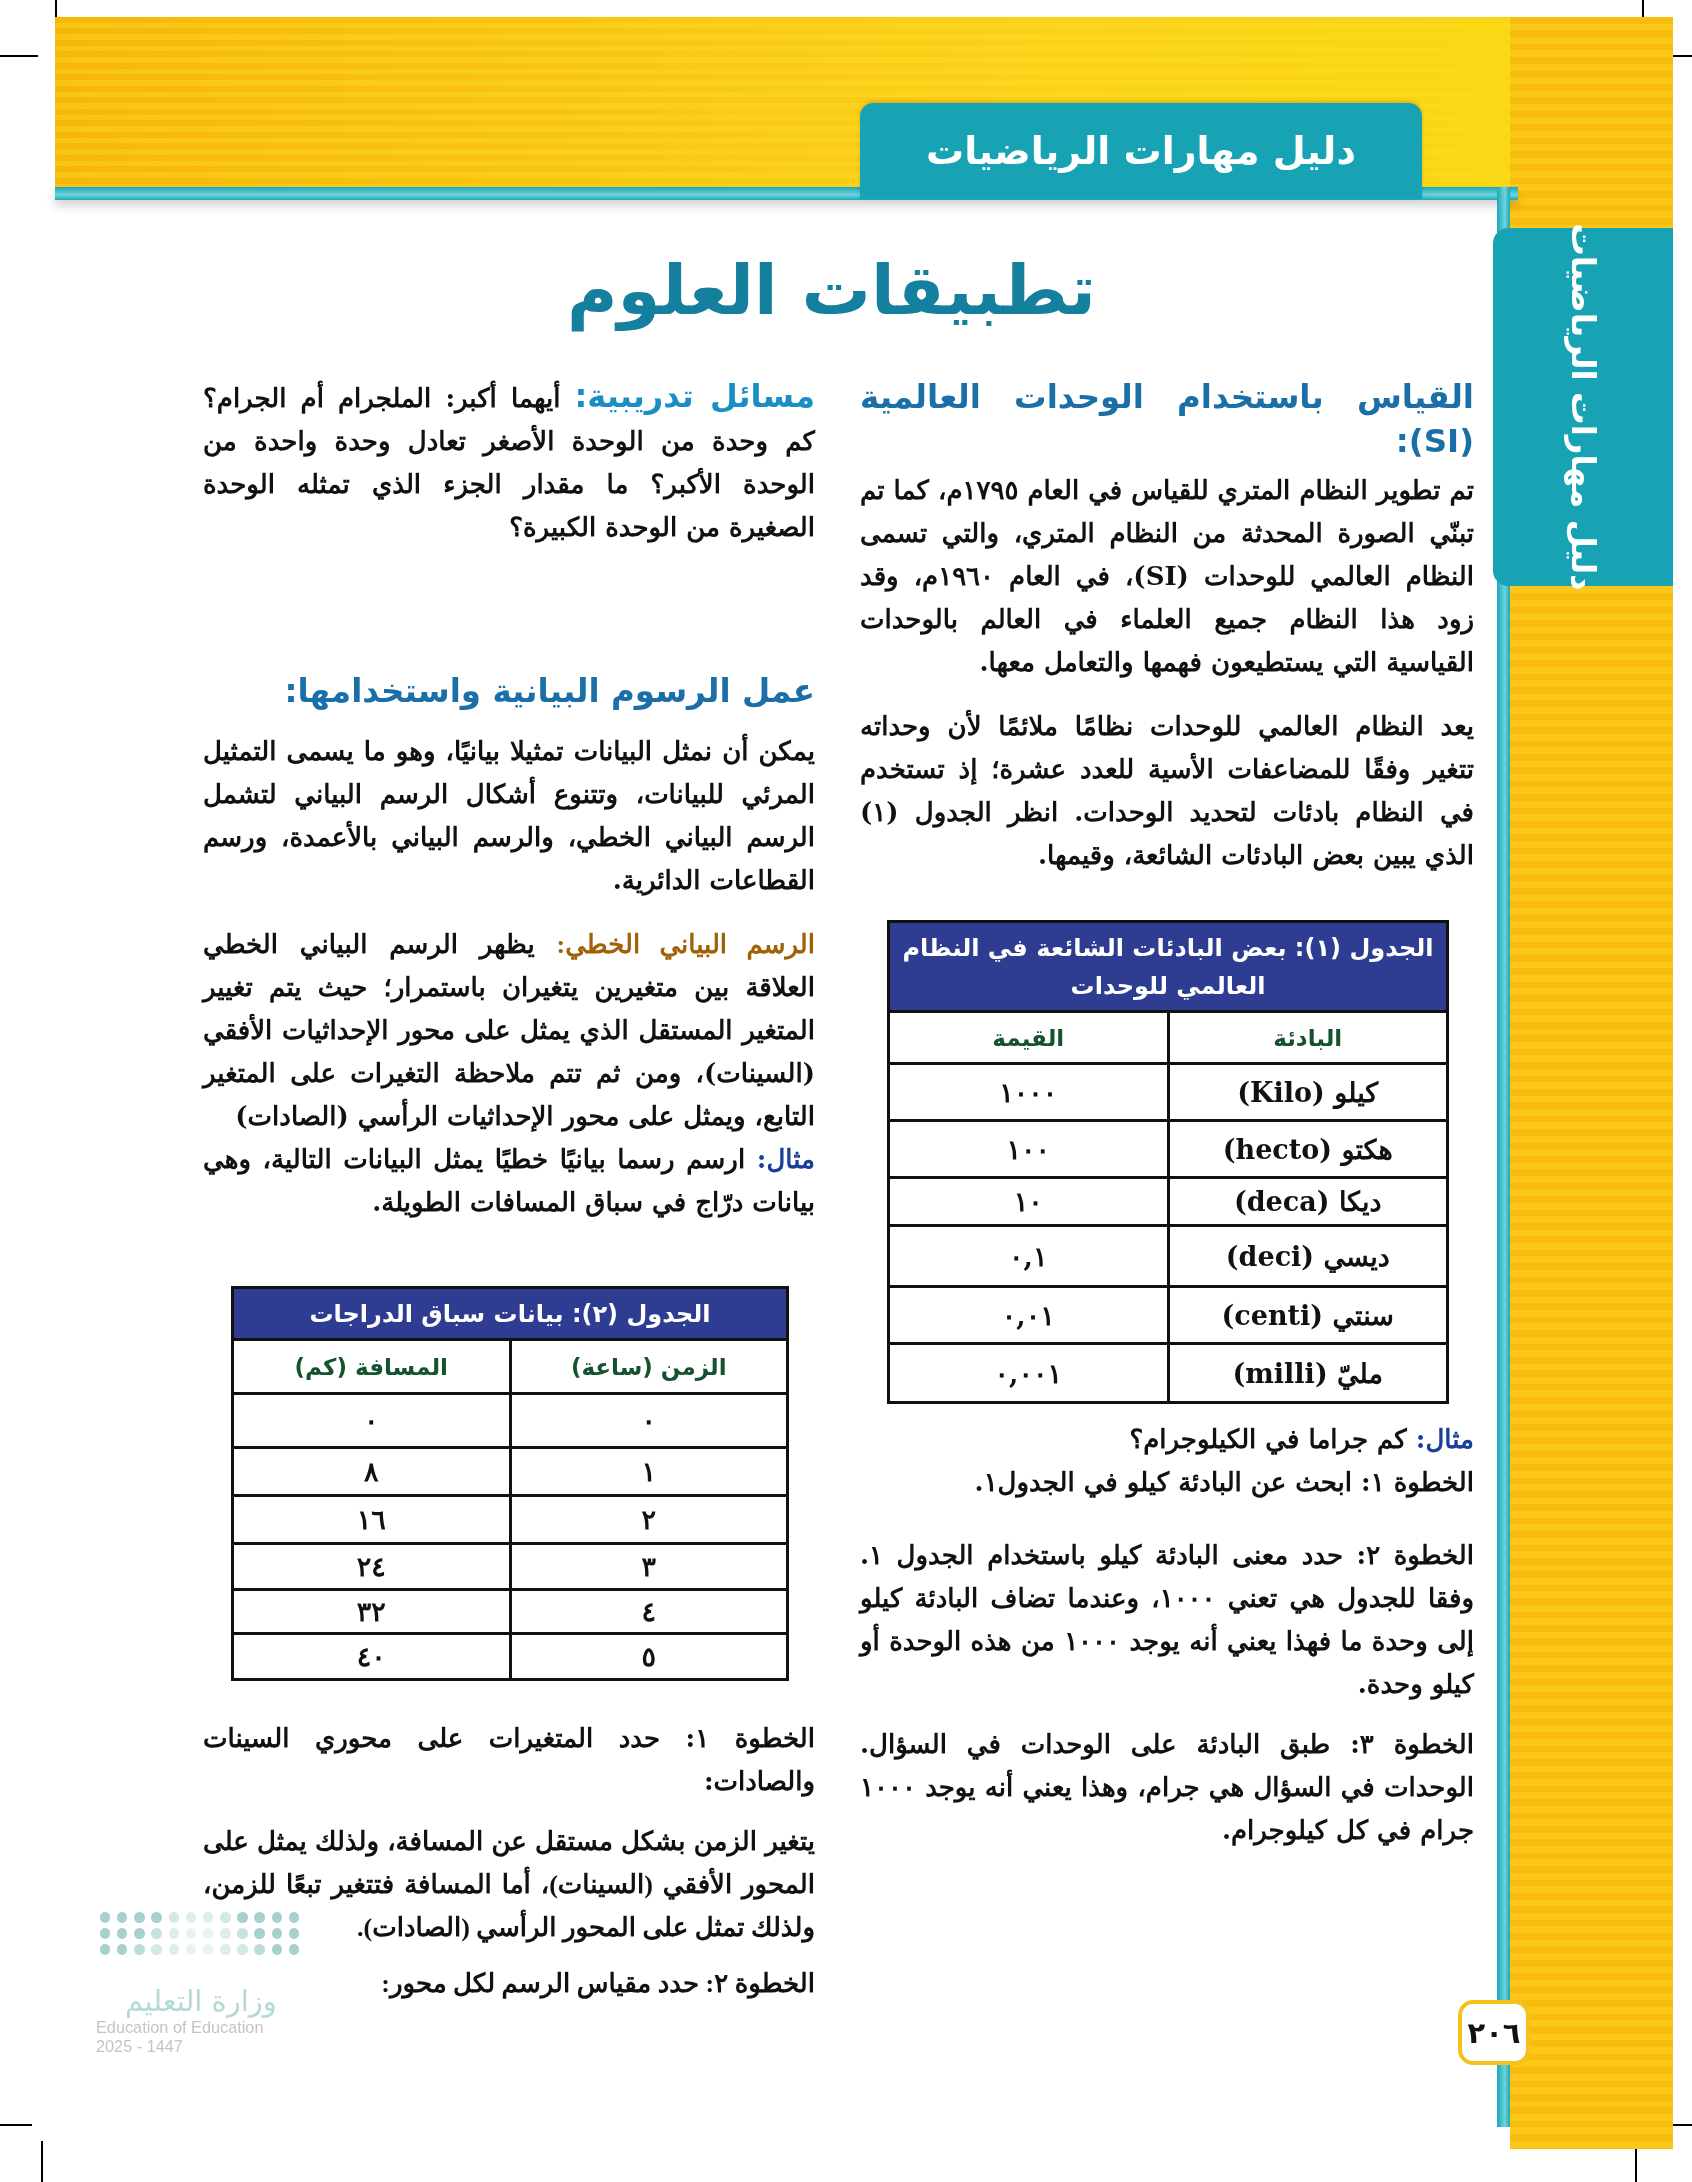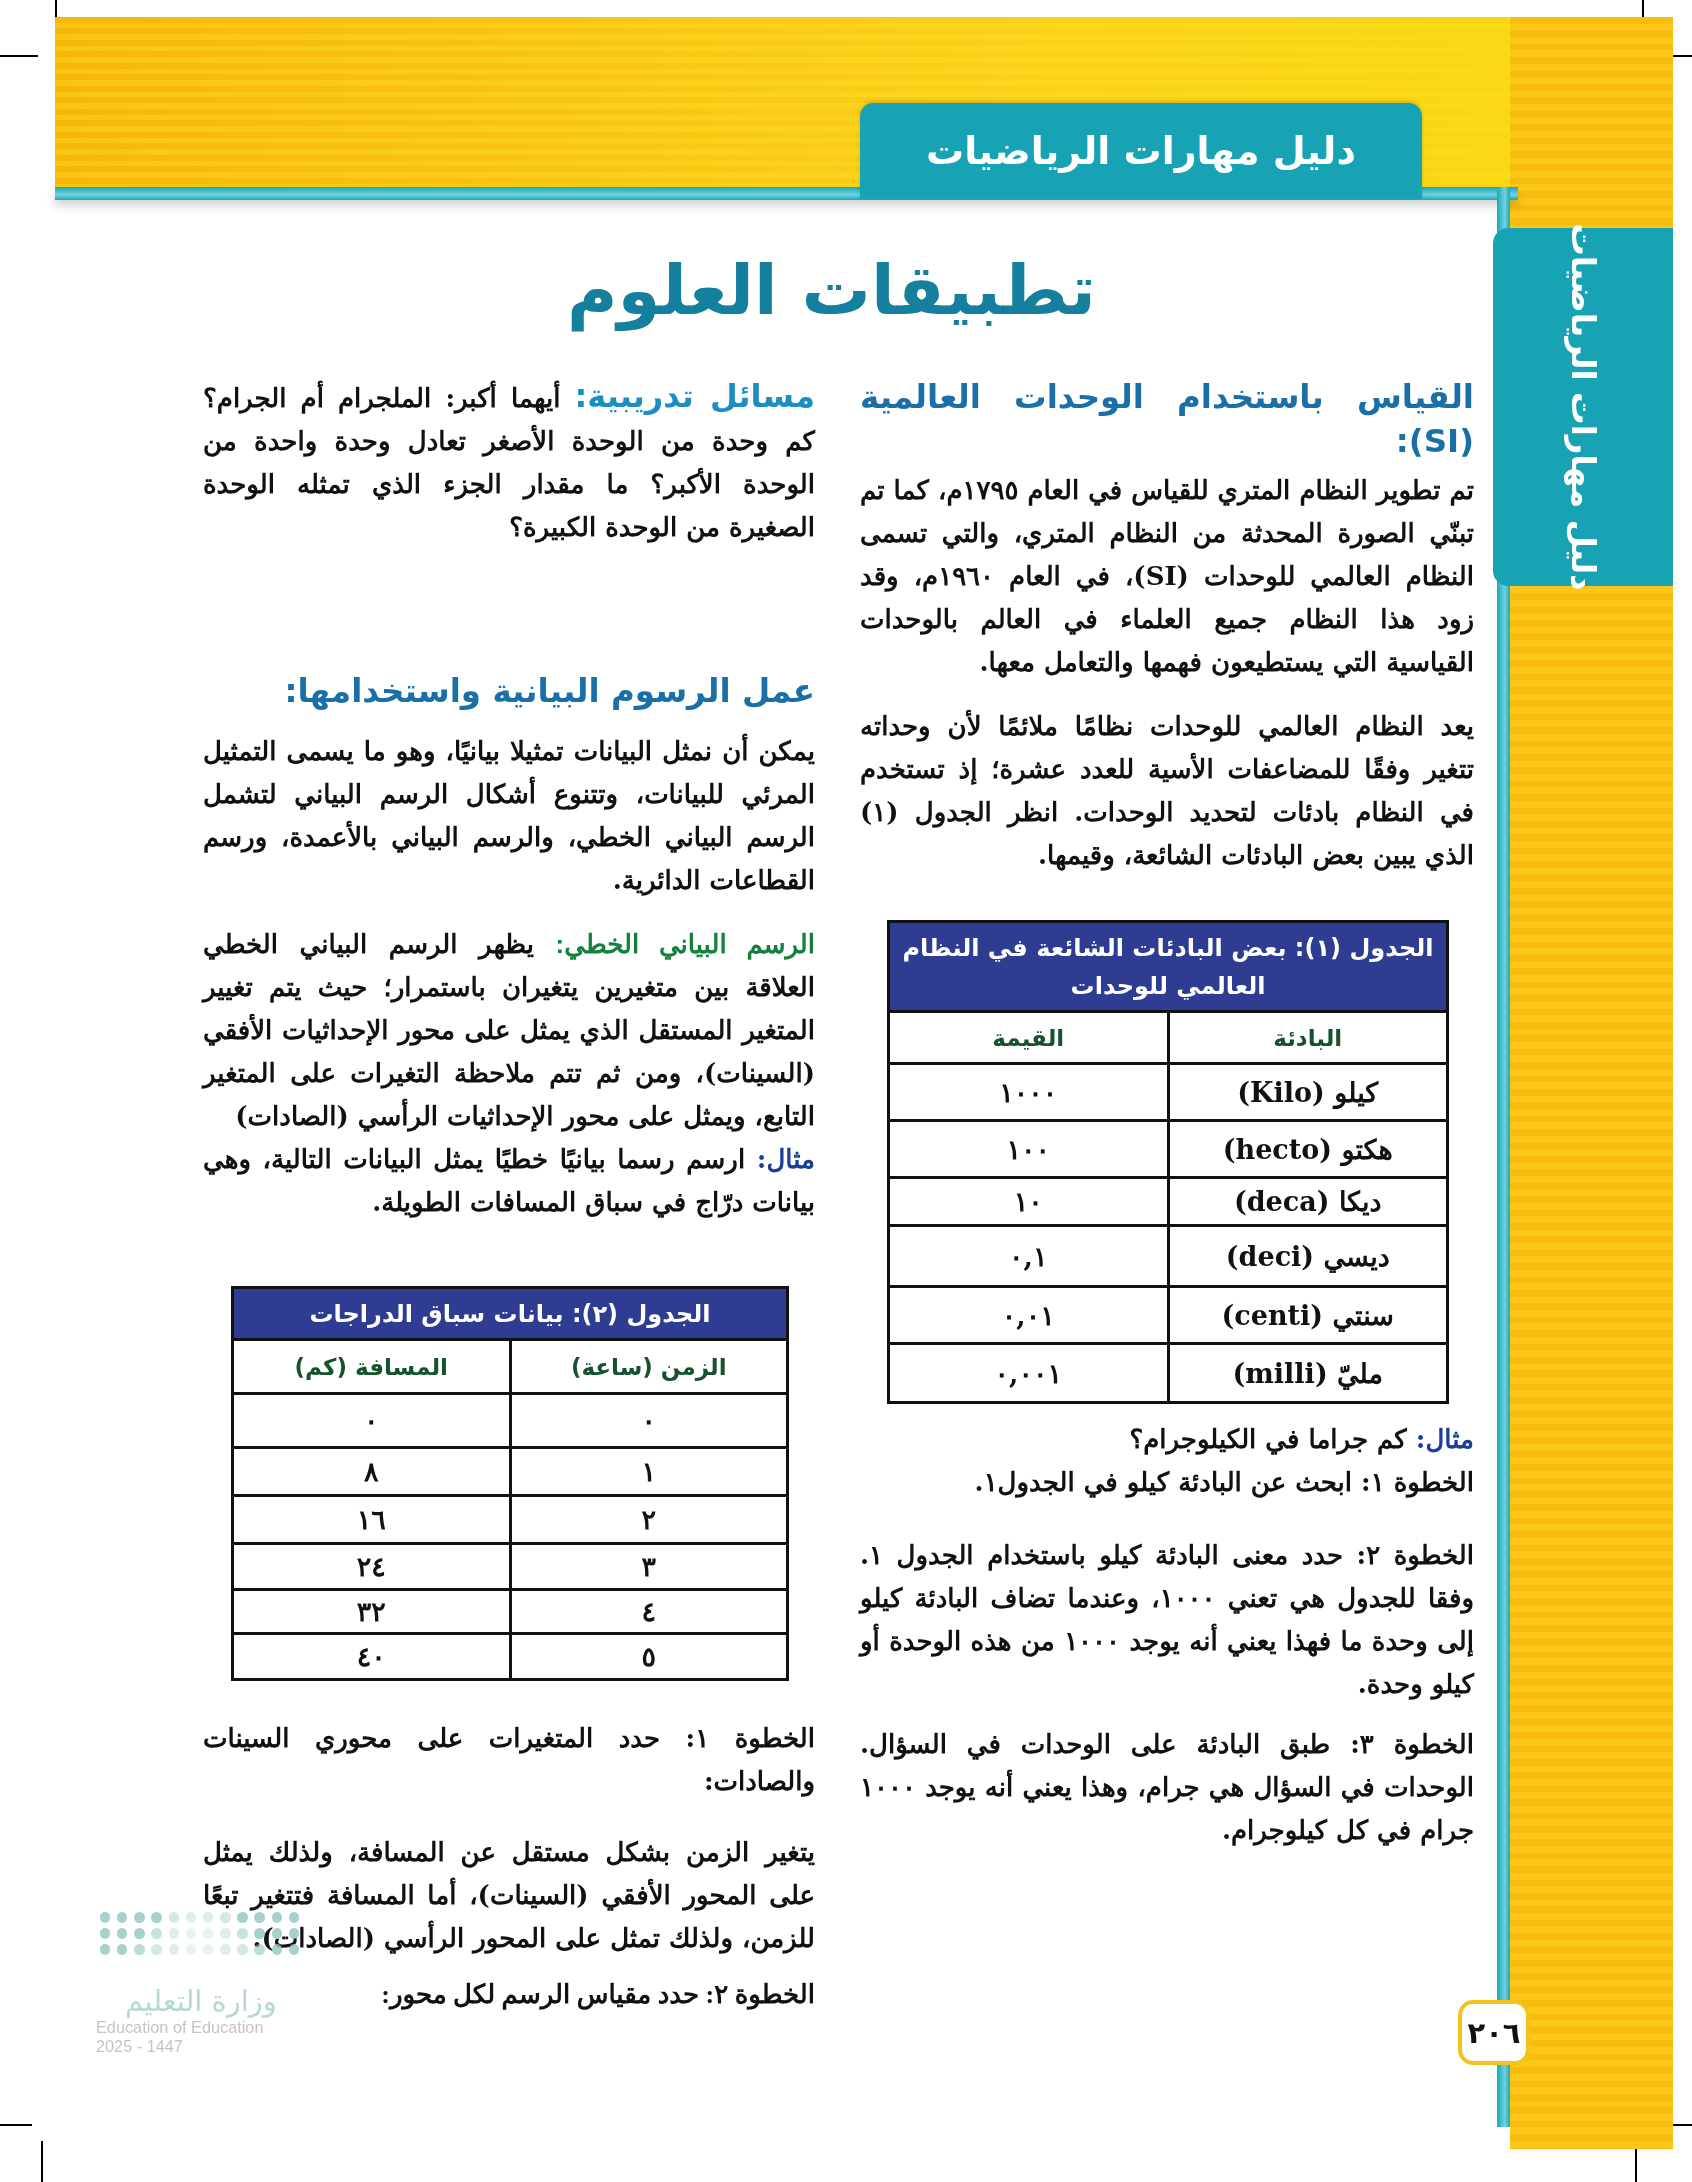--- a/index.html
+++ b/index.html
@@ -61,21 +61,21 @@
   }
 
   .col { position: absolute; direction: rtl; text-align: justify; }
   .col-right { left: 860px; width: 614px; }
   .col-left  { left: 203px; width: 612px; }
 
   .heading { color: #1a6fa8; font-weight: bold; font-size: 32.5px; line-height: 44px; }
   .body-text { font-family: "DejaVu Serif", serif; font-weight: bold; font-size: 26px; line-height: 43px; color: #111; }
   .kw-blue { color: #1a3f9a; font-weight: bold; }
   .kw-teal { color: #1b8fc4; font-weight: bold; font-family: "DejaVu Sans", sans-serif; font-size: 32px; }
-  .kw-red  { color: #15803d; font-weight: bold; font-family: Liberation Sans, sans-serif; }
+  .kw-red  { color: #a16207; font-weight: bold; font-family: Liberation Serif, serif; }
 
   table.data-table {
     position: absolute; border-collapse: collapse; direction: rtl;
     border: 3.8px solid #111;
   }
   table.data-table th.caption-cell {
     background: #2e3d92; color: #fff; font-weight: bold; font-size: 24px; line-height: 38px;
     padding: 5.7px 9.6px; border: 3.8px solid #111; text-align: center;
   }
   table.data-table td {
@@ -228,21 +228,21 @@
   </tr>
   <tr style="height:46px;">
     <td>٥</td>
     <td>٤٠</td>
   </tr>
 </tbody>
   </table>
 
 <div class="col col-left" style="top:1717px;">
   <p class="body-text">الخطوة ١: حدد المتغيرات على محوري السينات والصادات:</p>
-  <p class="body-text" style="margin-top:28px;">يتغير الزمن بشكل مستقل عن المسافة، ولذلك يمثل على المحور الأفقي (السينات)، أما المسافة فتتغير تبعًا للزمن، ولذلك تمثل على المحور الرأسي (الصادات).</p>
+  <p class="body-text" style="margin-top:17px;font-family:Liberation Serif, serif;">يتغير الزمن بشكل مستقل عن المسافة، ولذلك يمثل على المحور الأفقي (السينات)، أما المسافة فتتغير تبعًا للزمن، ولذلك تمثل على المحور الرأسي (الصادات).</p>
   <p class="body-text" style="margin-top:13.4px;font-family:Liberation Serif, serif;">الخطوة ٢: حدد مقياس الرسم لكل محور:</p>
 </div>
 
 <div class="logo">
   <div class="logo-dots">
     <i></i>
       <i></i>
       <i></i>
       <i></i>
       <i style="opacity:.4"></i>

